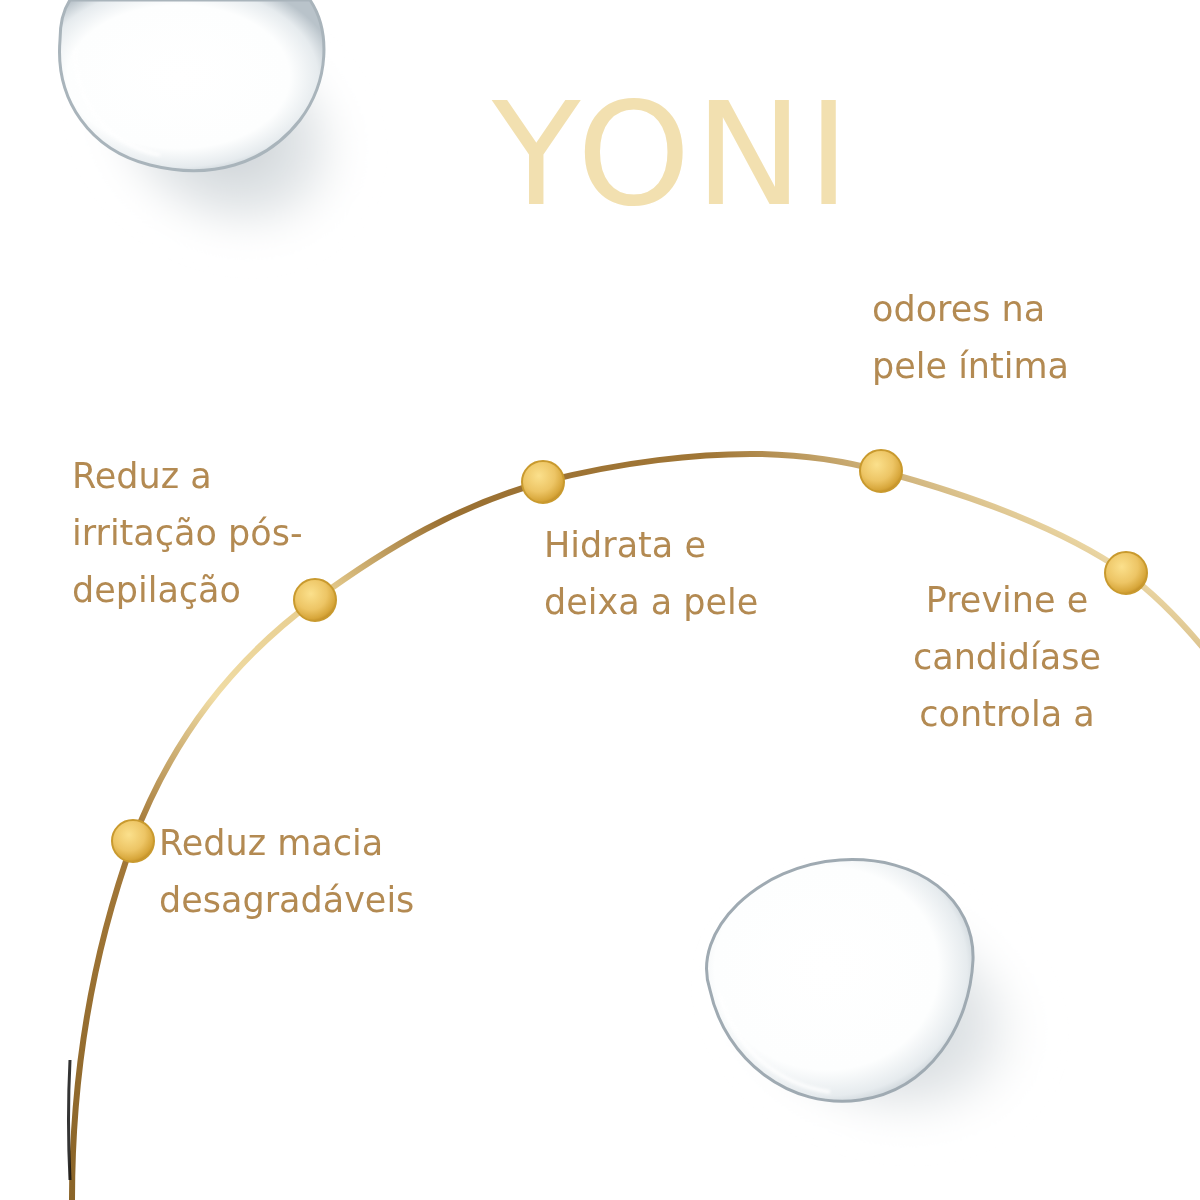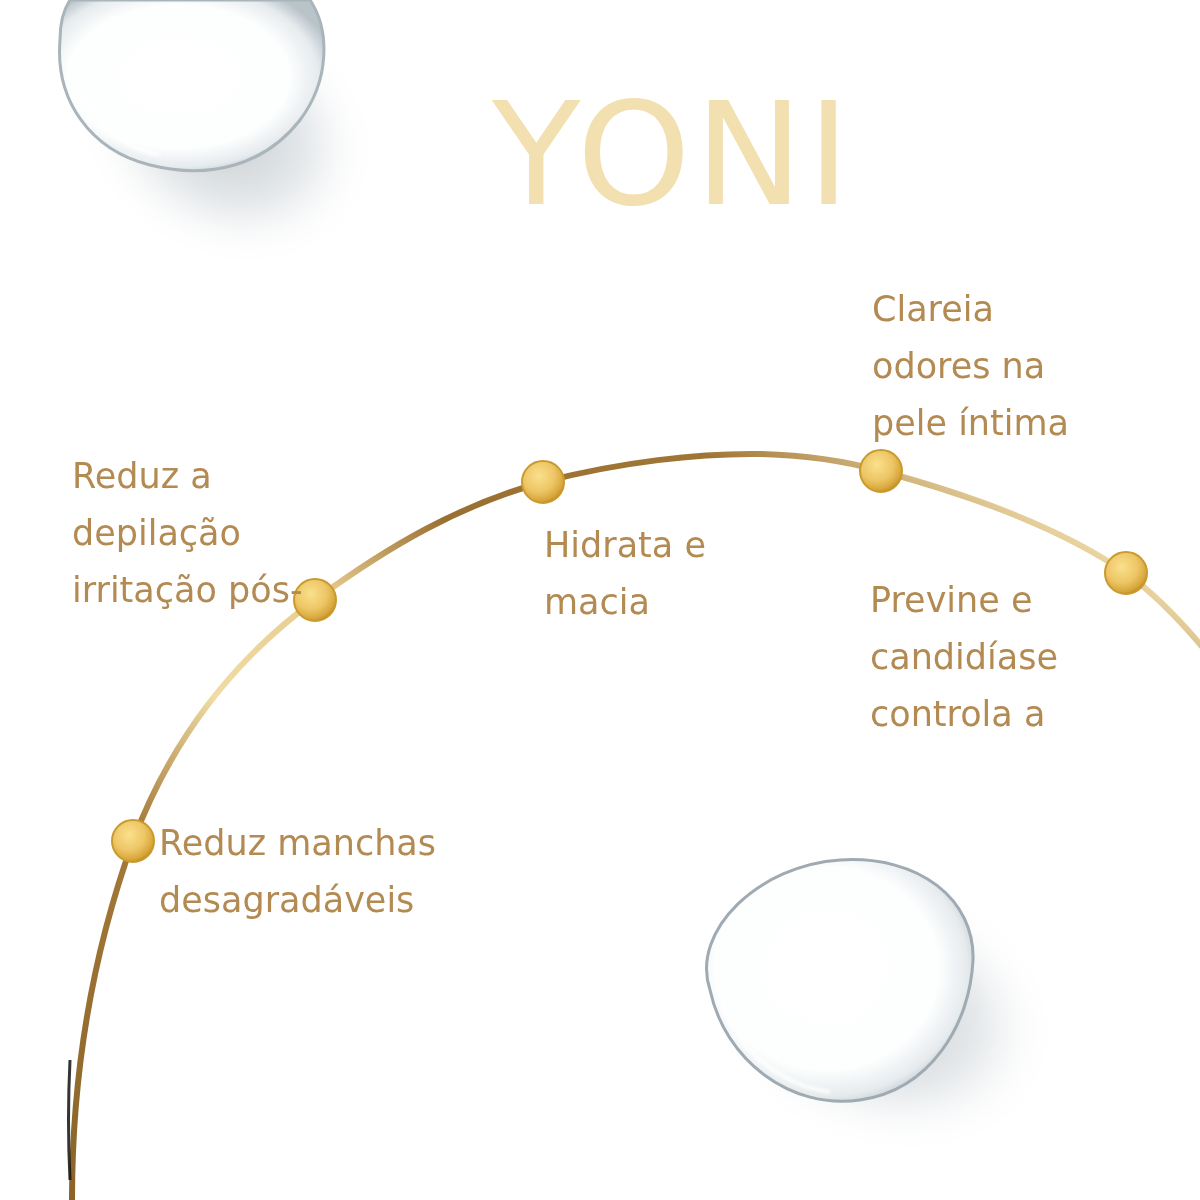--- a/index.html
+++ b/index.html
@@ -116,37 +116,36 @@
   </g>
   <g>
     <circle cx="133" cy="841" r="21" fill="url(#dotGrad)" stroke="#C99A2E" stroke-width="2"></circle>
   </g>
 </svg>
 
 <div class="title">YONI</div>
 
 <div class="benefit" style="left:72px; top:448px;">
   <span>Reduz a</span>
+  <span>irritação pós-</span>
   <span>depilação</span>
-  <span>irritação pós-</span>
 </div>
 
 <div class="benefit" style="left:544px; top:517px;">
   <span>Hidrata e</span>
-  <span>macia</span>
+  <span>deixa a pele</span>
 </div>
 
 <div class="benefit" style="left:872px; top:281px;">
-  <span>Clareia</span>
   <span>odores na</span>
   <span>pele íntima</span>
 </div>
 
-<div class="benefit" style="left:870px; top:572px;">
+<div class="benefit" style="left:913px; top:572px;text-align:center;">
   <span>Previne e</span>
   <span>candidíase</span>
   <span>controla a</span>
 </div>
 
 <div class="benefit" style="left:159px; top:815px;">
-  <span>Reduz manchas</span>
+  <span>Reduz macia</span>
   <span>desagradáveis</span>
 </div>
 
 </body></html>

